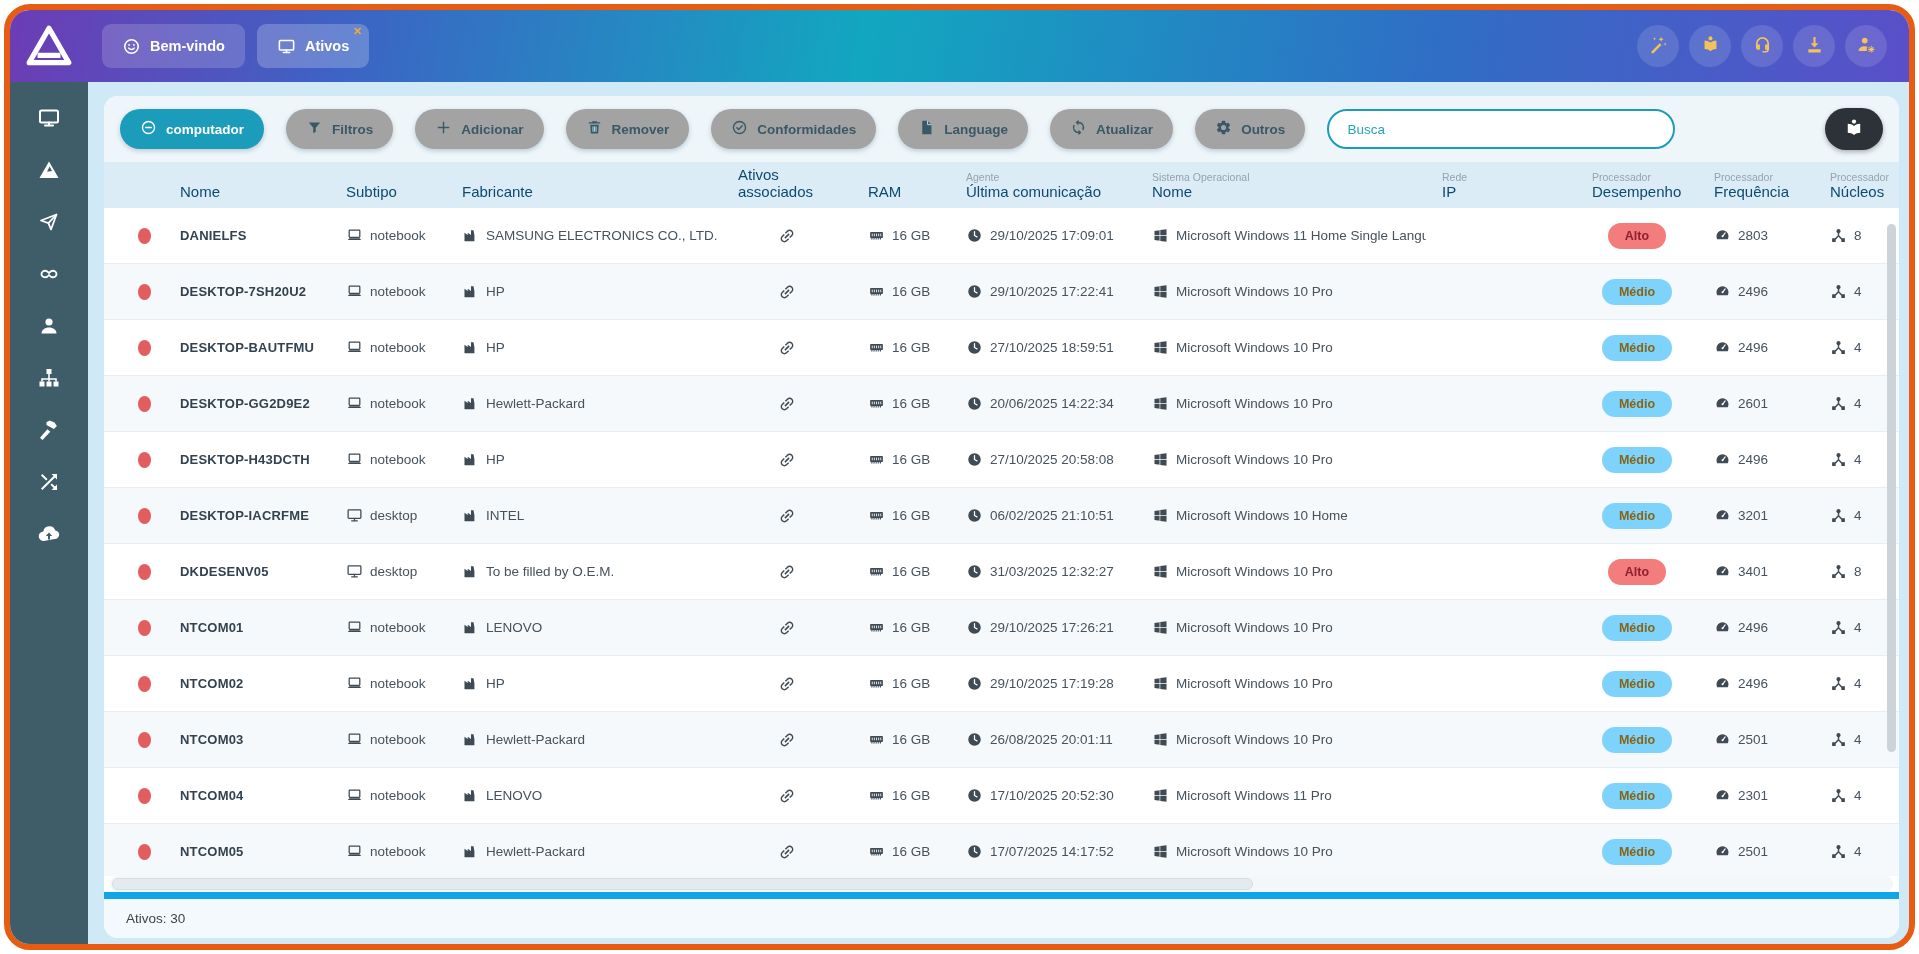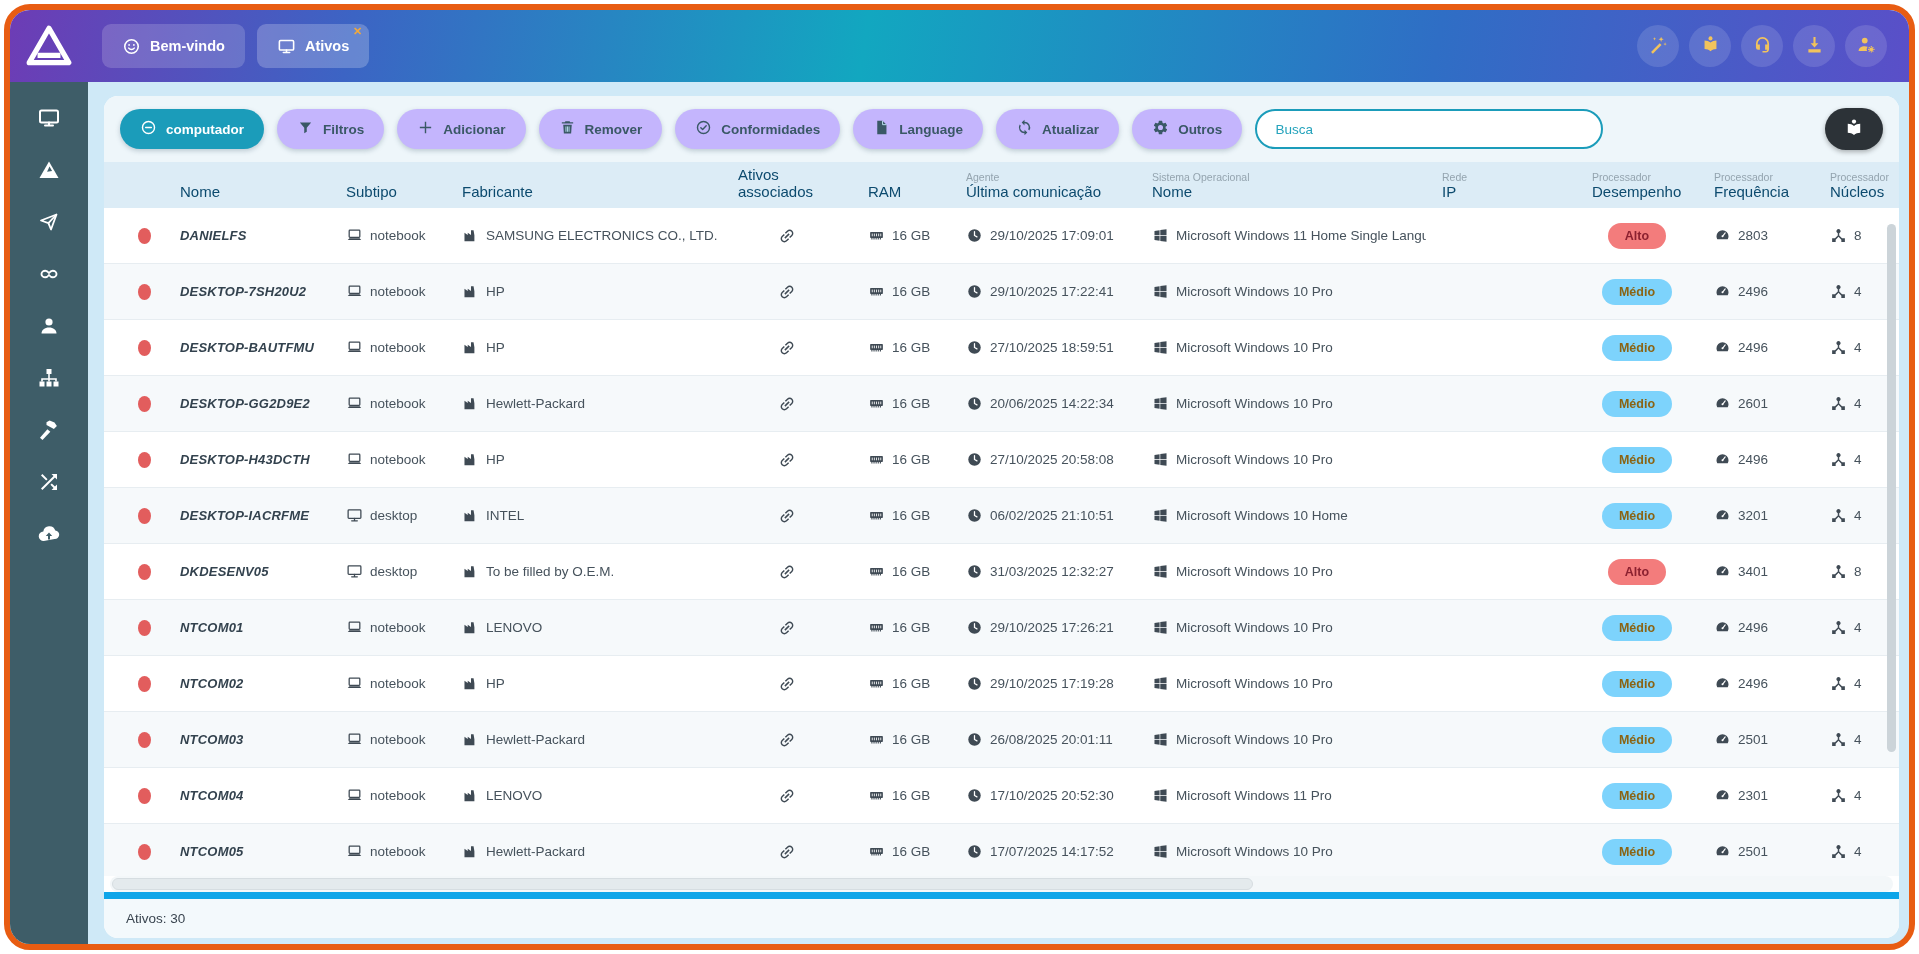--- a/index.html
+++ b/index.html
@@ -26,23 +26,23 @@
   
   .content { display:flex; height:calc(100% - 72px); }
   .sidebar { width:78px; background:#3e5d68; display:flex; flex-direction:column; align-items:center; padding-top:22px; gap:21px; flex:none; }
   .side-item { width:40px; height:31px; display:flex; align-items:center; justify-content:center; color:#ffffff; cursor:pointer; }
   .side-item svg { width:24px; height:24px; }
 
   .main { flex:1; padding:14px 10px 6px 16px; overflow:hidden; }
   .panel { background:#ffffff; border-radius:14px; height:100%; display:flex; flex-direction:column; position:relative; overflow:hidden; }
 
   
-  .toolbar { display:flex; align-items:center; gap:13px; padding:12px 16px; background:#eef6fa; flex:none; }
+  .toolbar { display:flex; align-items:center; gap:22px; padding:12px 16px; background:#eef6fa; flex:none; }
   .pill { display:flex; align-items:center; gap:9px; height:40px; padding:0 20px; border:none; border-radius:20px;
-    background:#c4b5fd; color:#3a5866; font-family:inherit; font-size:13.5px; font-weight:700; cursor:pointer;
+    background:#a3a3a3; color:#3a5866; font-family:inherit; font-size:13.5px; font-weight:700; cursor:pointer;
     box-shadow:0 2px 5px rgba(60,90,110,.28); }
   .pill svg { width:17px; height:17px; }
   .pill.primary { background:#1b9cba; color:#fff; }
   .search { height:40px; width:348px; border:2px solid #1b9cba; border-radius:20px; background:#fff;
     padding:0 18px; font-family:inherit; font-size:13.5px; color:#a16207; outline:none; }
   .search::placeholder { color:#25a3bc; opacity:1; }
   .dark-btn { margin-left:auto; width:58px; height:42px; border:none; border-radius:21px; background:#2c3237;
     color:#fff; display:flex; align-items:center; justify-content:center; cursor:pointer; box-shadow:0 2px 5px rgba(0,0,0,.3); }
   .dark-btn svg { width:22px; height:22px; }
 
@@ -53,21 +53,21 @@
   .th .top { font-size:10.5px; color:#94a4af; }
   .th .lbl { font-size:15px; color:#0c4a6e; }
   .th.c-assets, .th.c-perf { padding-left:16px; }
 
   .tbody { flex:1; overflow:hidden; }
   .tr { display:grid; grid-template-columns:var(--cols); height:56px; border-bottom:1px solid #e7edf1; background:#fff; cursor:pointer; }
   .tr:nth-child(even) { background:#f6f9fb; }
   .td { display:flex; align-items:center; gap:7px; padding-left:16px; font-size:13.5px; color:#46525c; overflow:hidden; white-space:nowrap; }
   .td-dot { justify-content:center; padding-left:20px; }
   .dot { width:13px; height:16px; border-radius:50%; background:#e25d5d; }
-  .td-name .name { font-weight:700; font-size:13px; color:#33424e; letter-spacing:.2px;font-style:italic; }
+  .td-name .name { font-weight:700; font-size:13px; color:#33424e; letter-spacing:.2px; }
   .cicon { width:17px; height:17px; flex:none; color:#3f4a54; display:inline-block; }
   .cicon svg { width:100%; height:100%; display:block; }
   .td-assets { justify-content:center; padding-left:0; }
   .td-assets .cicon { width:18px; height:18px; }
   .td-perf { justify-content:center; padding-left:0; }
   .badge { padding:6px 17px; border-radius:15px; font-size:12.5px; font-weight:700; }
   .badge-alto { background:#f37c7c; color:#8c2130; }
   .badge-medio { background:#7dd3fc; color:#8a6414; }
 
   

